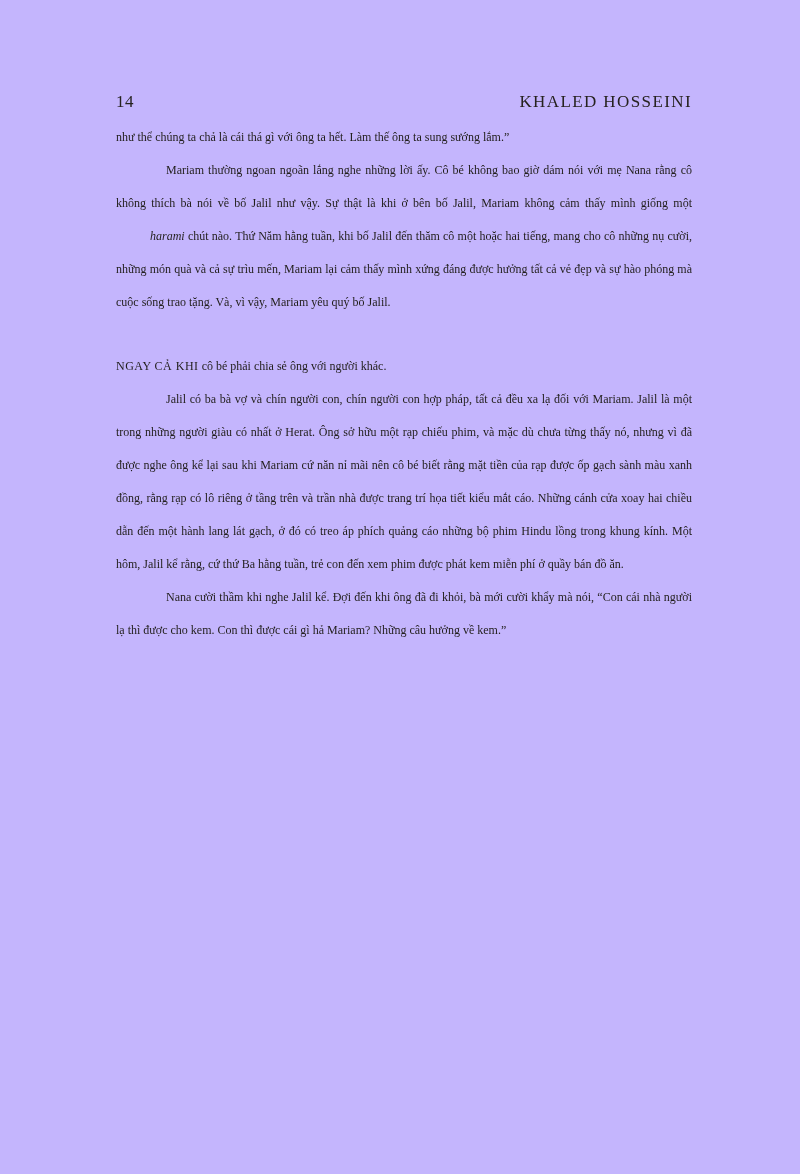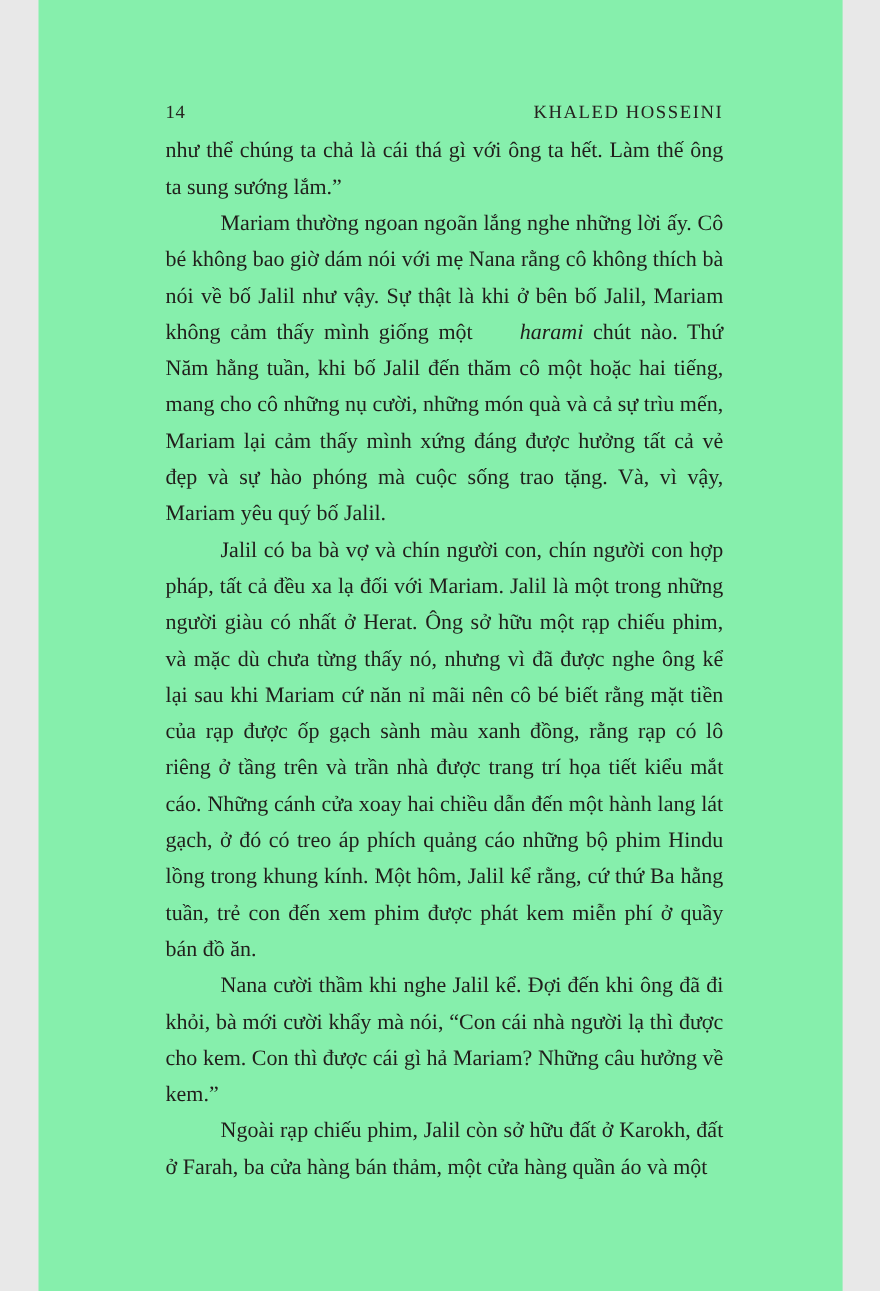--- a/index.html
+++ b/index.html
@@ -2,24 +2,24 @@
 <html lang="vi"><head>
 <meta charset="utf-8">
 <style>
   html, body {
     margin: 0;
     padding: 0;
     background: #e8e8e8;
   }
   .page {
     position: relative;
-    width: 731px;
+    width: 800px;
     height: 1174px;
     margin: 0 auto;
-    background: #86efac;
+    background: #c4b5fd;
     font-family: "Liberation Serif", "DejaVu Serif", serif;
     color: #211e1b;
     box-sizing: border-box;
     overflow: hidden;
   }
   .page-header {
     position: absolute;
     top: 68px;
     left: 116px;
     right: 108px;
@@ -34,21 +34,21 @@
   }
   .running-author {
     letter-spacing: 1.4px;
     margin-top: 24px;
   }
   .page-body {
     position: absolute;
     top: 121px;
     left: 116px;
     right: 108px;
-    font-size: 20px;
+    font-size: 12px;
     line-height: 33px;
     text-align: justify;
     color: #211e1b;
   }
   .para {
     margin: 0;
     padding: 0;
   }
   .para.indent {
     text-indent: 50px;
@@ -72,22 +72,22 @@
     <span class="page-number">14</span>
     <span class="running-author">KHALED HOSSEINI</span>
   </header>
 
   <main class="page-body">
 
     <p class="para">như thể chúng ta chả là cái thá gì với ông ta hết. Làm thế ông ta sung sướng lắm.”</p>
 
     <p class="para indent"><span>Mariam thường ngoan ngoãn lắng nghe những lời ấy. Cô bé không bao giờ dám nói với mẹ Nana rằng cô không thích bà nói về bố Jalil như vậy. Sự thật là khi ở bên bố Jalil, Mariam không cảm thấy mình giống một </span><em class="book-italic">harami</em><span> chút nào. Thứ Năm hằng tuần, khi bố Jalil đến thăm cô một hoặc hai tiếng, mang cho cô những nụ cười, những món quà và cả sự trìu mến, Mariam lại cảm thấy mình xứng đáng được hưởng tất cả vẻ đẹp và sự hào phóng mà cuộc sống trao tặng. Và, vì vậy, Mariam yêu quý bố Jalil.</span></p>
 
+    <p class="para section-start"><span class="lead-caps">NGAY CẢ KHI</span><span> cô bé phải chia sẻ ông với người khác.</span></p>
 
     <p class="para indent">Jalil có ba bà vợ và chín người con, chín người con hợp pháp, tất cả đều xa lạ đối với Mariam. Jalil là một trong những người giàu có nhất ở Herat. Ông sở hữu một rạp chiếu phim, và mặc dù chưa từng thấy nó, nhưng vì đã được nghe ông kể lại sau khi Mariam cứ năn nỉ mãi nên cô bé biết rằng mặt tiền của rạp được ốp gạch sành màu xanh đồng, rằng rạp có lô riêng ở tầng trên và trần nhà được trang trí họa tiết kiểu mắt cáo. Những cánh cửa xoay hai chiều dẫn đến một hành lang lát gạch, ở đó có treo áp phích quảng cáo những bộ phim Hindu lồng trong khung kính. Một hôm, Jalil kể rằng, cứ thứ Ba hằng tuần, trẻ con đến xem phim được phát kem miễn phí ở quầy bán đồ ăn.</p>
 
     <p class="para indent">Nana cười thầm khi nghe Jalil kể. Đợi đến khi ông đã đi khỏi, bà mới cười khẩy mà nói, “Con cái nhà người lạ thì được cho kem. Con thì được cái gì hả Mariam? Những câu hưởng về kem.”</p>
 
-    <p class="para indent">Ngoài rạp chiếu phim, Jalil còn sở hữu đất ở Karokh, đất ở Farah, ba cửa hàng bán thảm, một cửa hàng quần áo và một</p>
 
   </main>
 
 </div>
 
 </body></html>

